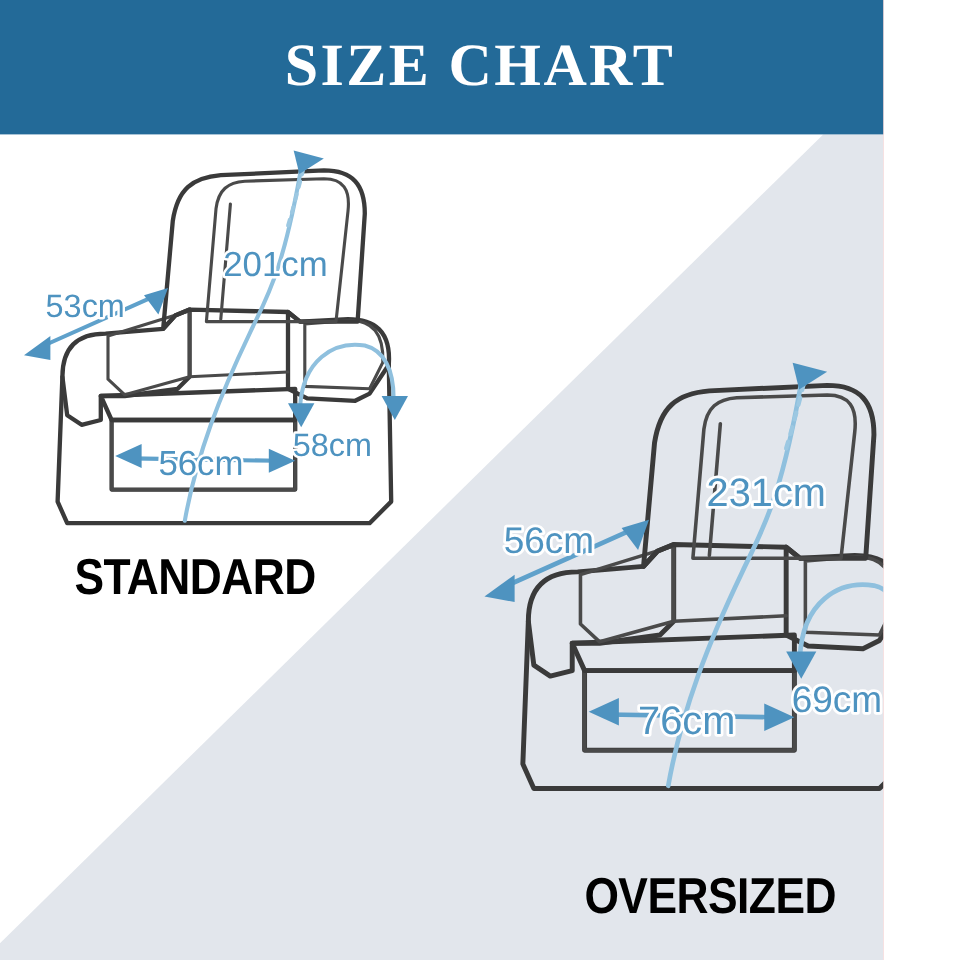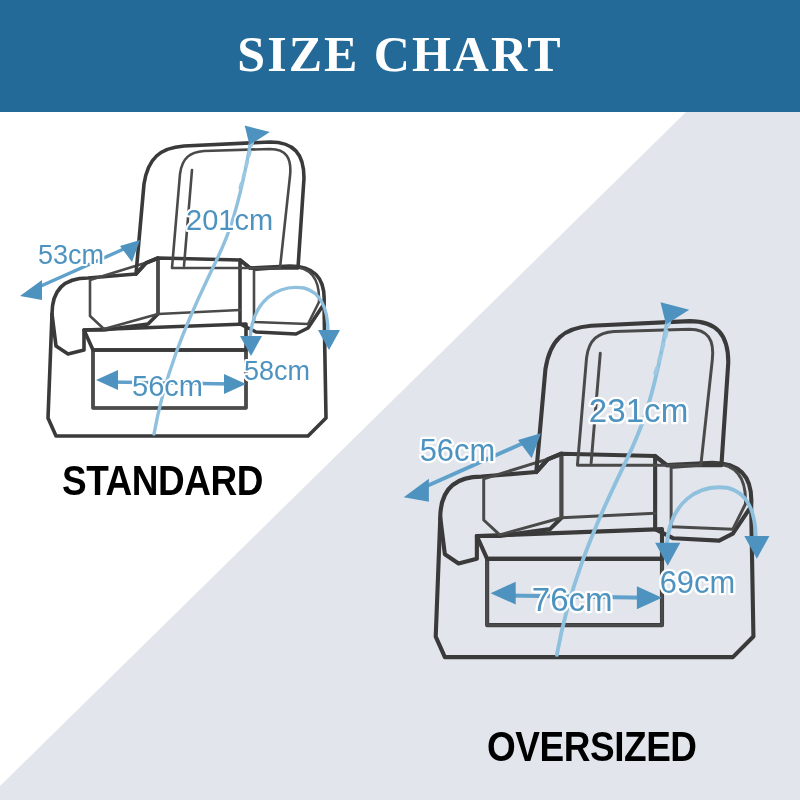--- a/index.html
+++ b/index.html
@@ -3,21 +3,21 @@
 <meta charset="utf-8">
 <title>Size Chart</title>
 <style>
   html, body {
     margin: 0;
     padding: 0;
     background: #ffffff;
   }
   #page {
     position: relative;
-    width: 800px;
+    width: 736px;
     height: 800px;
     overflow: hidden;
     background: #ef4444;
     font-family: "Liberation Sans", sans-serif;
     -webkit-font-smoothing: antialiased;
   }
 
   
   .bg-base {
     position: absolute;

